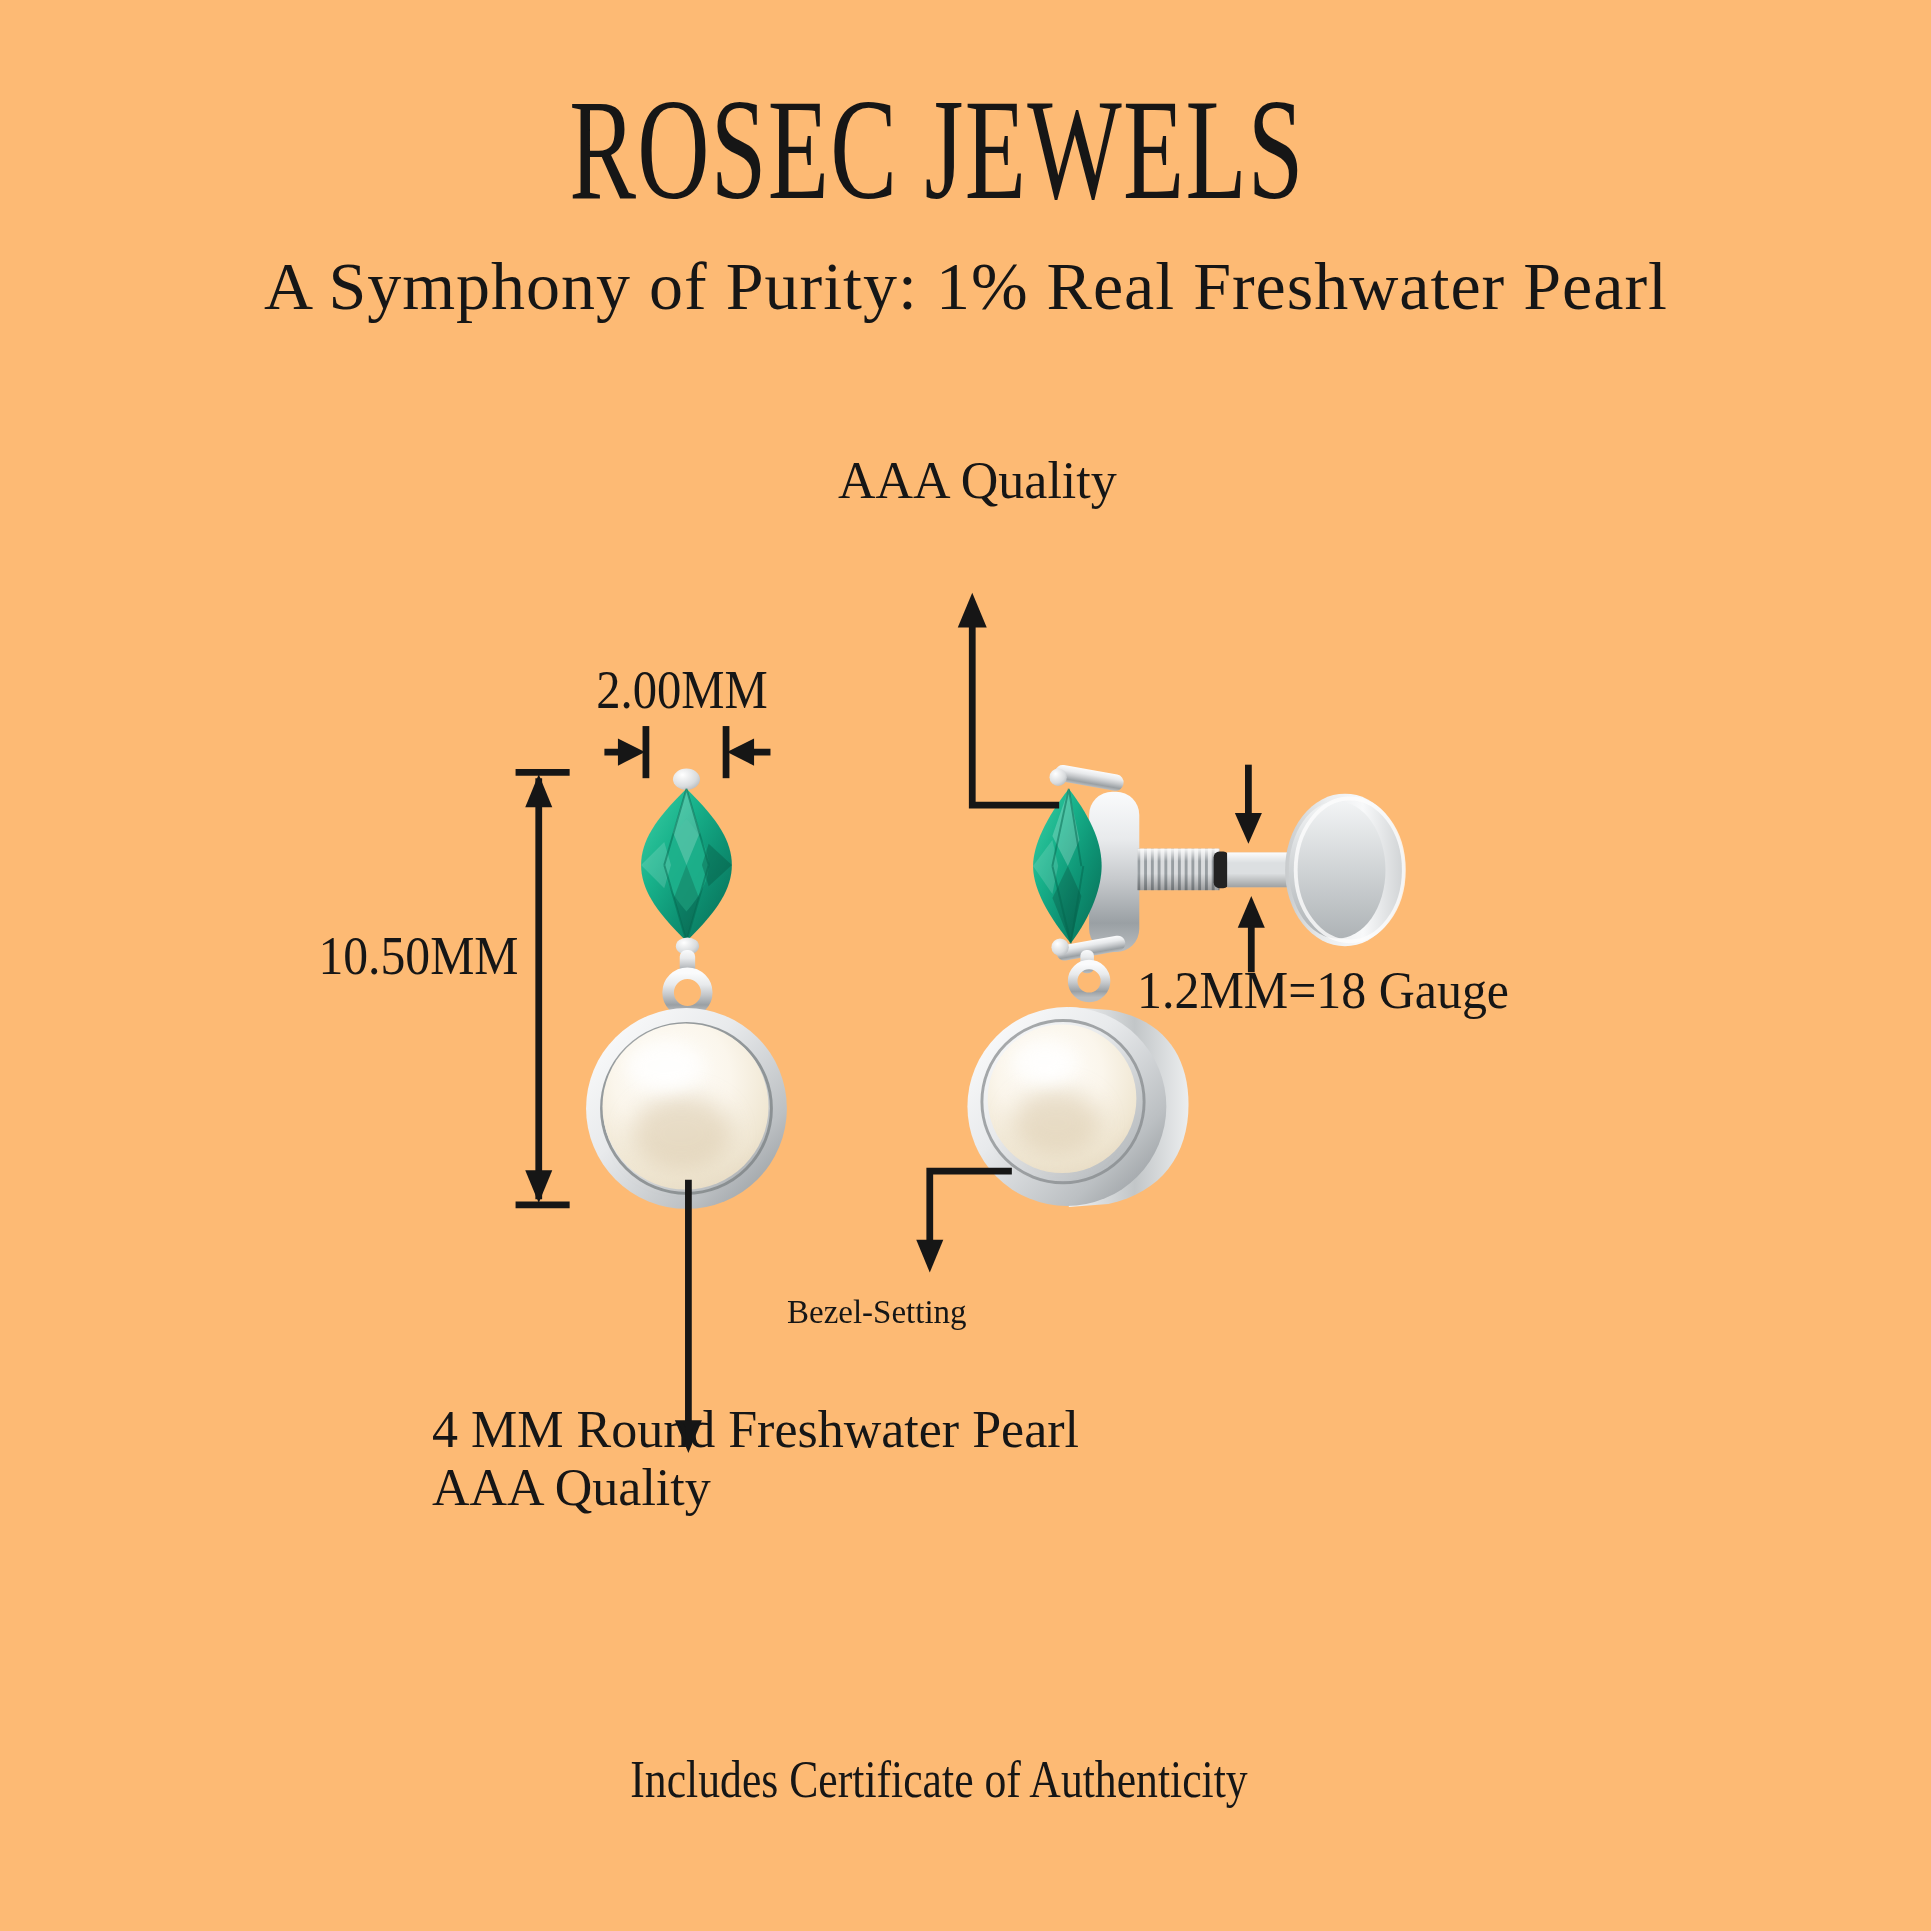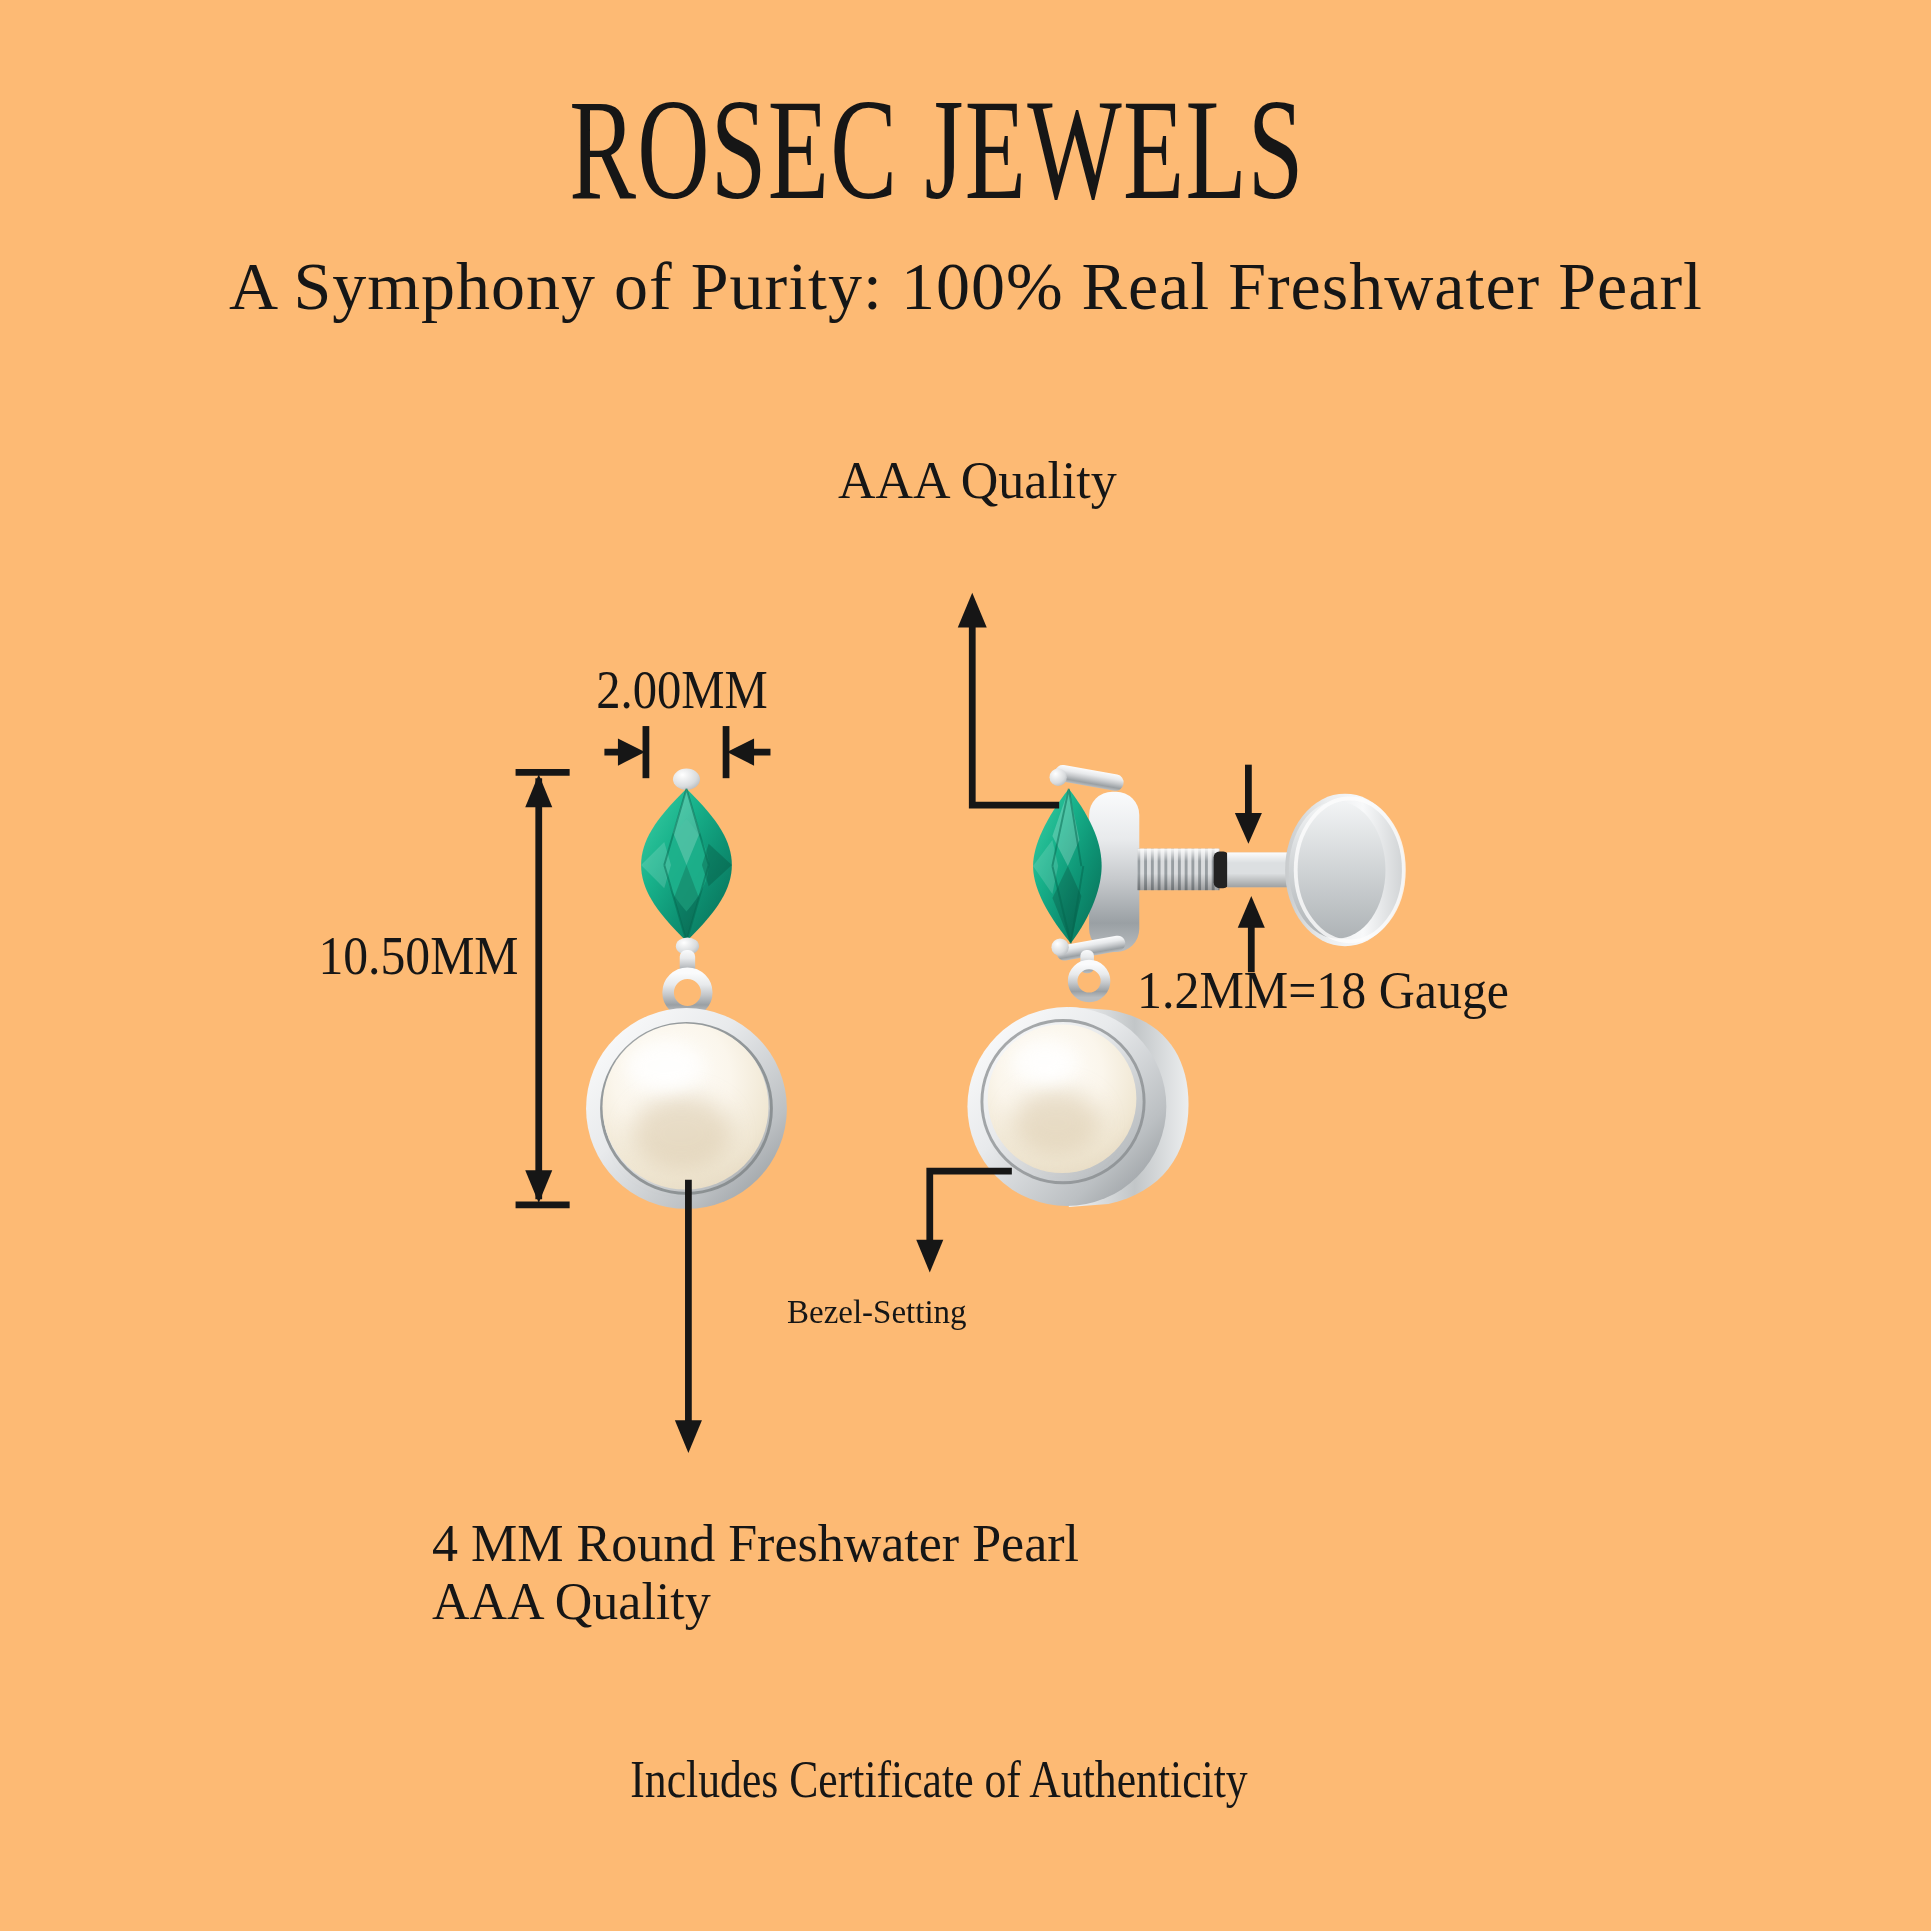--- a/index.html
+++ b/index.html
@@ -18,21 +18,21 @@
   }
   .callout{font-size:52px;line-height:58px;}
   .emerald-callout{left:838px;top:452px;}
   .dim-width{left:682px;top:663px;font-size:54px;line-height:1;
     transform:translateX(-50%) scaleX(.9);transform-origin:center top;}
   .dim-height{right:1412px;top:929px;font-size:54px;line-height:1;text-align:right;
     transform:scaleX(.92);transform-origin:right top;}
   .gauge-label{left:1137px;top:965px;font-size:52px;line-height:1;
     transform:scaleX(.96);transform-origin:left top;}
   .bezel-label{left:787px;top:1296px;font-size:33px;line-height:1;}
-  .pearl-callout{left:432px;top:1515px;}
+  .pearl-callout{left:432px;top:1401px;}
   .certificate{left:939px;top:1747px;font-size:52px;line-height:1.25;
     transform:translateX(-50%) scaleX(.84);transform-origin:center top;}
   svg{position:absolute;left:0;top:0;}
 </style>
 </head>
 <body>
 
 <div id="canvas">
 
   <svg width="1931" height="1931" viewBox="0 0 2000 2000">
@@ -198,21 +198,21 @@
 
       <g>
         <line x1="713" y1="1222" x2="713" y2="1474"></line>
         <polygon points="713,1505 699,1471 727,1471" stroke="none"></polygon>
       </g>
     </g>
   </svg>
 
   <div class="txt brand">ROSEC JEWELS</div>
 
-  <div class="txt tagline">A Symphony of Purity: 100% Real Freshwater Pearl</div>
+  <div class="txt tagline">A Symphony of Purity: 1% Real Freshwater Pearl</div>
 
   <div class="txt callout emerald-callout">
     <div>AAA Quality</div>
   </div>
 
   <div class="txt dim-width">2.00MM</div>
 
   <div class="txt dim-height">10.50MM</div>
 
   <div class="txt gauge-label">1.2MM=18 Gauge</div>

